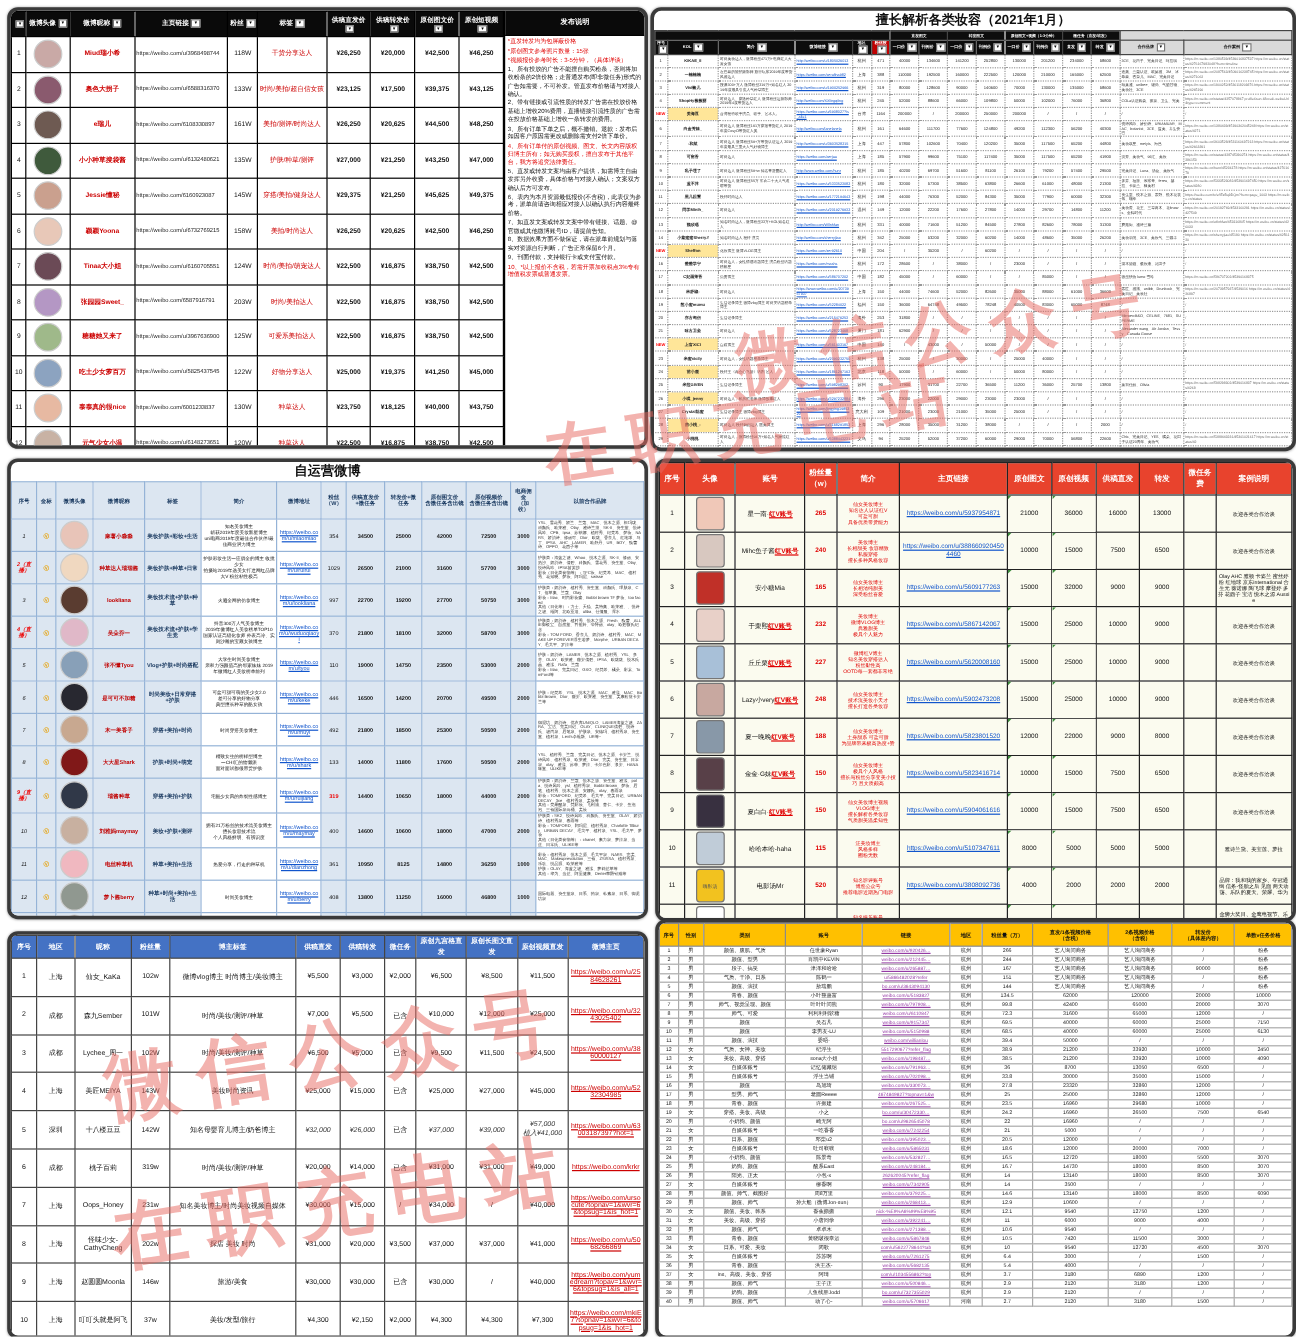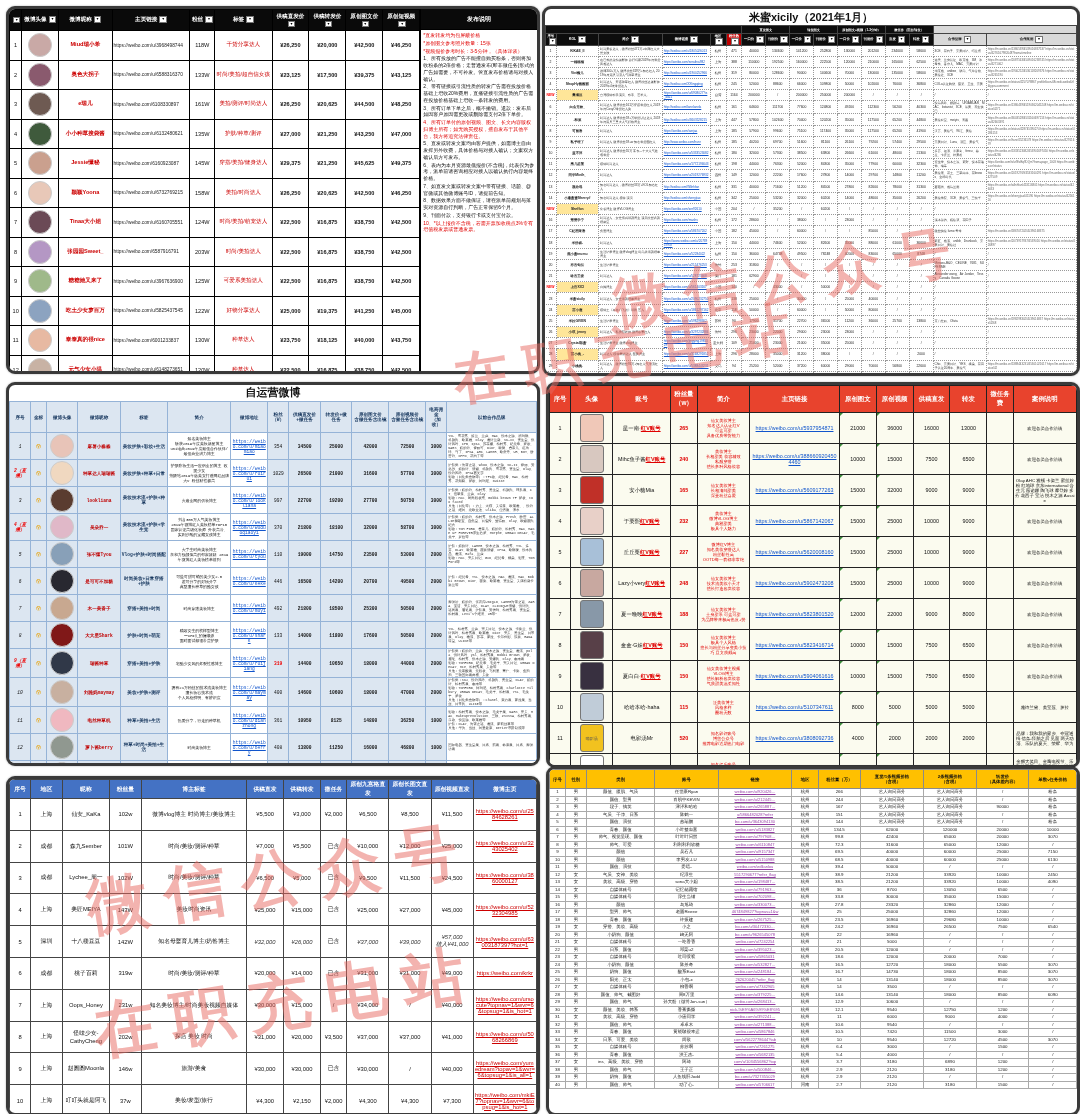--- a/index.html
+++ b/index.html
@@ -1,21 +1,21 @@
 <!DOCTYPE html>
 <html><head>
 <meta charset="utf-8">
 <style>
   html,body{margin:0;padding:0;background:#fff;}
   .stage{position:relative;width:1080px;height:1114px;overflow:hidden;background:#fff;
          font-family:"Liberation Sans","DejaVu Sans",sans-serif;color:#111;}
   .panel{position:absolute;background:#fff;border:3px solid #3a3a3a;border-radius:9px;overflow:hidden;box-shadow:0 0 2px rgba(0,0,0,.35);}
   #p1{left:6px;top:6px;width:528px;height:362px;}
   #p2{left:542px;top:6px;width:532px;height:364px;}
-  #p3{left:6px;top:382px;width:528px;height:378px;font-family:Liberation Mono, monospace;}
+  #p3{left:6px;top:382px;width:528px;height:378px;}
   #p4{left:546px;top:382px;width:528px;height:380px;}
   #p5{left:6px;top:776px;width:528px;height:334px;}
   #p6{left:546px;top:766px;width:528px;height:344px;}
   table.t{width:100%;border-collapse:collapse;table-layout:fixed;}
   td,th{overflow:hidden;padding:0 1px;vertical-align:middle;word-break:break-all;}
   .ttl{text-align:center;font-weight:bold;font-size:11px;height:16px;line-height:16px;}
   
   #p1 .body{display:flex;height:100%;}
   #p1 .tcol{width:calc(100% - 116px);}
   #p1 th{background:#0a0a0a;color:#fff;font-size:5.6px;height:20px;border:1px solid #000;font-weight:bold;}
@@ -312,21 +312,21 @@
             <p class="k">7、如直发文案或转发文案中带有链接、话题、@官微或其他微博账号ID，请提前告知。</p>
             <p class="k">8、数据效果方面不做保证，请在派单前规划与落实对资源自行判断，广告正常保留6个月。</p>
             <p class="k">9、刊面付款，支持银行卡或支付宝付款。</p>
             <p class="r">10、*以上报价不含税，若需开票加收税点3%专有增值税发票或普通发票。</p>
           </div>
       </div>
     </div>
   </div>
 
   <div class="panel" id="p2">
-    <div class="ttl">米蜜xicily（2021年1月）</div>
+    <div class="ttl">擅长解析各类妆容（2021年1月）</div>
     <div>
         <table class="t">
           <colgroup>
             <col style="width: 2%;">
             <col style="width: 8%;">
             <col style="width: 12%;">
             <col style="width: 9%;">
             <col style="width: 3%;">
             <col style="width: 3%;">
             <col style="width: 4.5%;">

